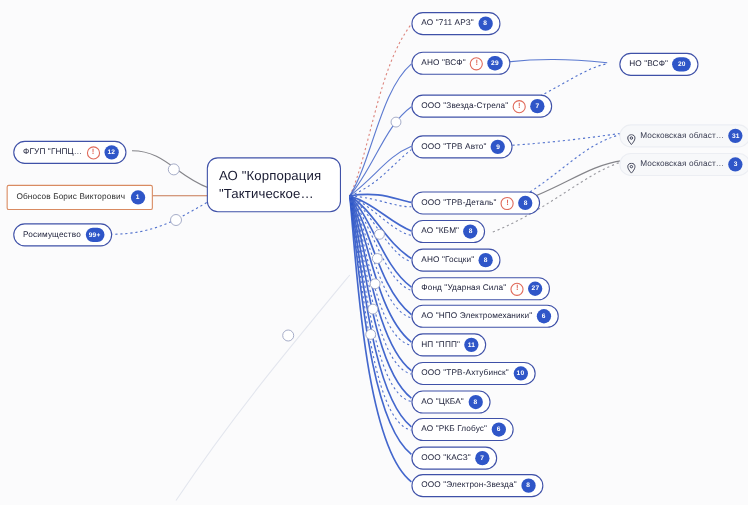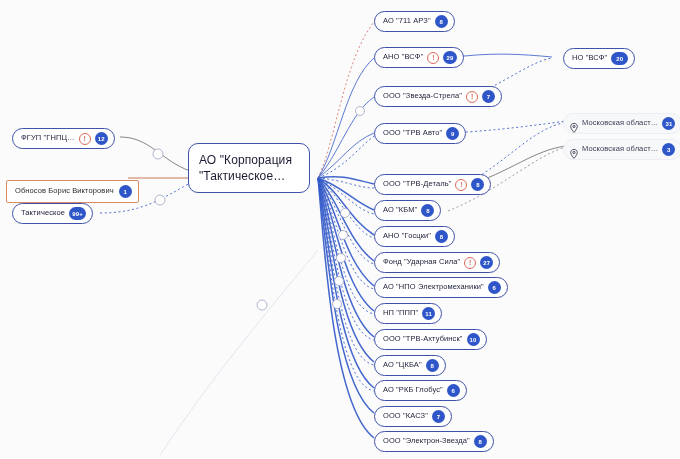--- a/index.html
+++ b/index.html
@@ -63,21 +63,20 @@
     display: flex;
     align-items: center;
     gap: 5px;
     box-sizing: border-box;
     background: #ffffff;
     border: 1px solid #d98b62;
     border-radius: 2px;
     padding: 4px 6px 4px 8px;
     white-space: nowrap;
     z-index: 6;
-    margin-top: 12px;
   }
   .node-person .node-label { color: #2b2b2b; }
   
   .node-loc {
     position: absolute;
     display: flex;
     align-items: center;
     gap: 4px;
     box-sizing: border-box;
     background: #f7f8fa;
@@ -202,21 +201,21 @@
     <span class="warn">!</span>
     <span class="badge">12</span>
   </div>
 
   <div class="node-person" style="left:6px; top:168px;">
     <span class="node-label">Обносов Борис Викторович</span>
     <span class="badge">1</span>
   </div>
 
   <div class="node" style="left:12px; top:203px;">
-    <span class="node-label">Тактическое</span>
+    <span class="node-label">Росимущество</span>
     <span class="badge badge-wide">99+</span>
   </div>
 
   <div class="node" style="left:374px; top:11px;">
     <span class="node-label">АО "711 АРЗ"</span>
     <span class="badge">8</span>
   </div>
 
   <div class="node" style="left:374px; top:47px;">
     <span class="node-label">АНО "ВСФ"</span>

